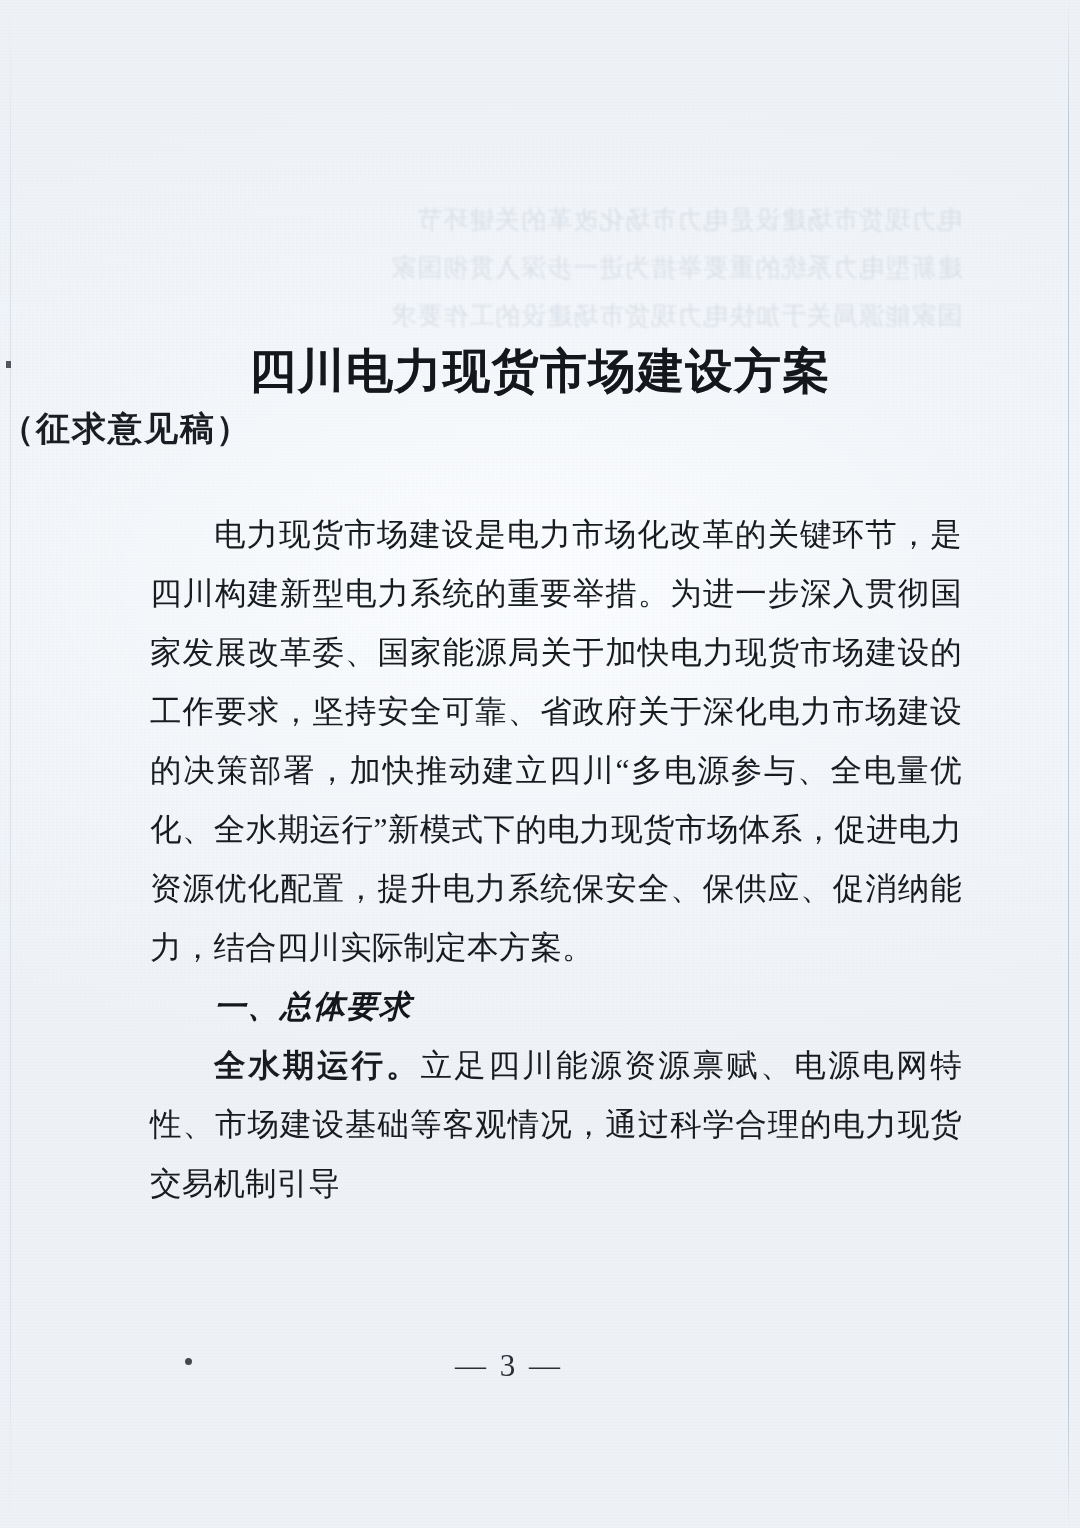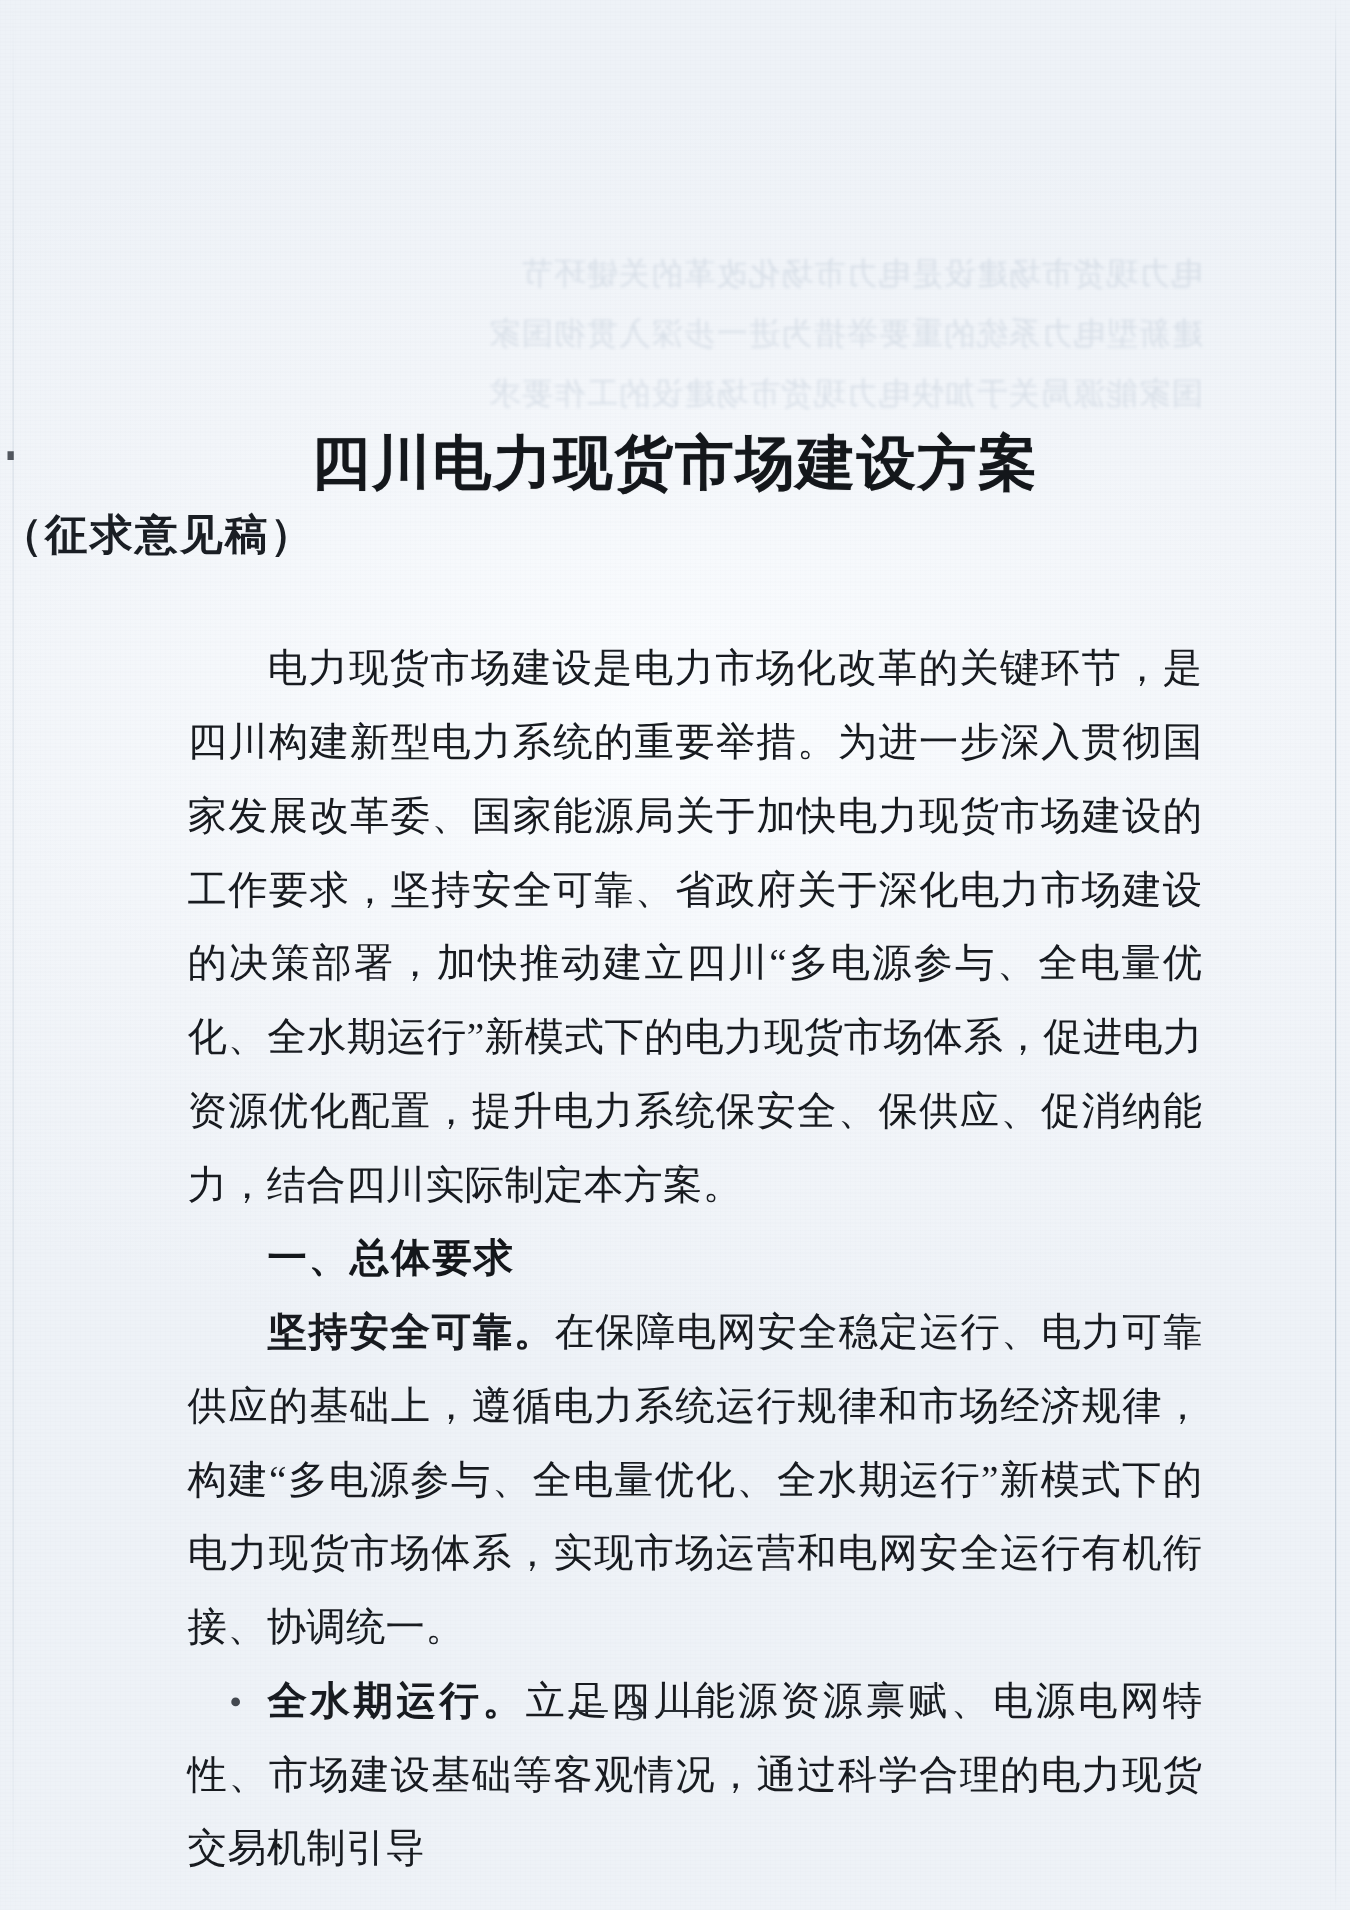--- a/index.html
+++ b/index.html
@@ -166,20 +166,21 @@
 
   .heading-1 {
     margin: 0;
     font-family: "Liberation Serif", "DejaVu Serif", serif;
     font-weight: 700;
     font-size: 31.5px;
     line-height: 59px;
     letter-spacing: 1.5px;
     text-indent: 64px;
     color: #14171b;
+    font-style: italic;
   }
 
   .heading-2 {
     margin: 0;
     font-family: "Liberation Serif", "DejaVu Serif", serif;
     font-weight: 700;
     font-size: 31.5px;
     line-height: 59px;
     letter-spacing: .8px;
     text-indent: 64px;
@@ -225,23 +226,20 @@
 
     <div class="doc-subtitle">（征求意见稿）</div>
 
     <div class="body-block">
 
       <p class="para">电力现货市场建设是电力市场化改革的关键环节，是四川构建新型电力系统的重要举措。为进一步深入贯彻国家发展改革委、国家能源局关于加快电力现货市场建设的工作要求，坚持安全可靠、省政府关于深化电力市场建设的决策部署，加快推动建立四川“多电源参与、全电量优化、全水期运行”新模式下的电力现货市场体系，促进电力资源优化配置，提升电力系统保安全、保供应、促消纳能力，结合四川实际制定本方案。</p>
 
       <p class="heading-1">一、总体要求</p>
 
 
-      <p class="para">
-        <span class="lead">坚持安全可靠。</span><span>在保障电网安全稳定运行、电力可靠供应的基础上，遵循电力系统运行规律和市场经济规律，构建“多电源参与、全电量优化、全水期运行”新模式下的电力现货市场体系，实现市场运营和电网安全运行有机衔接、协调统一。</span>
-      </p>
 
       <p class="para">
         <span class="lead">全水期运行。</span><span>立足四川能源资源禀赋、电源电网特性、市场建设基础等客观情况，通过科学合理的电力现货交易机制引导</span>
       </p>
 
     </div>
 
     <div class="page-footer">
       <span class="pf-inner">— 3 —</span>
     </div>

